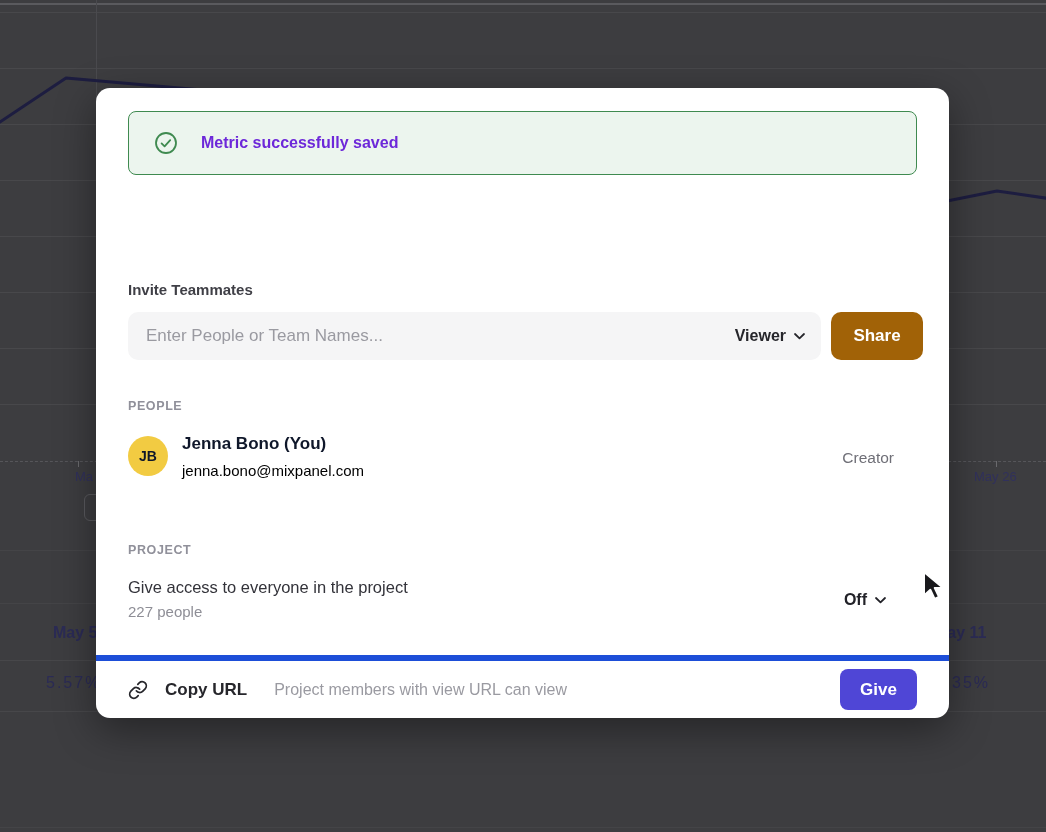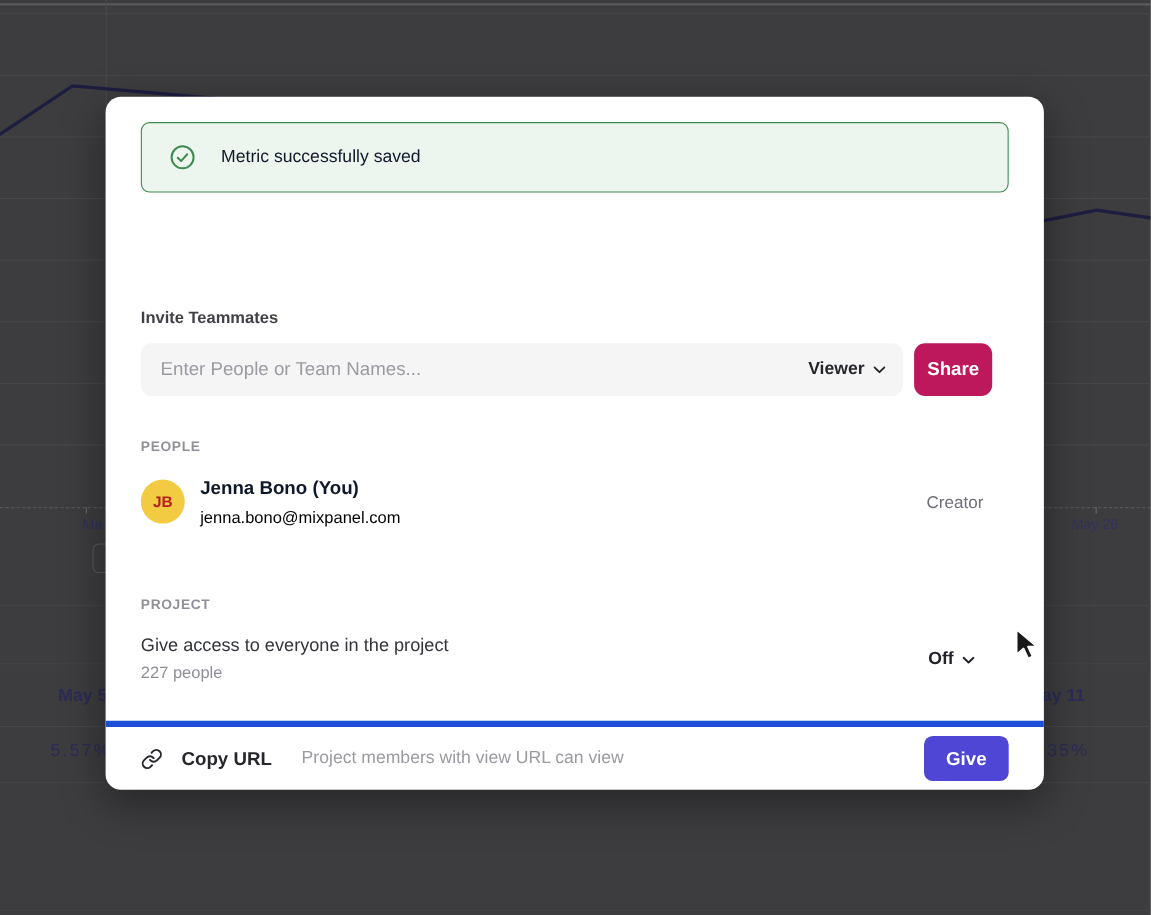--- a/index.html
+++ b/index.html
@@ -27,21 +27,21 @@
   .modal {
     position: absolute; left: 96px; top: 88px; width: 853px; height: 630px;
     background: #ffffff; border-radius: 14px; z-index: 10;
     box-shadow: 0 12px 40px rgba(0,0,0,.4);
   }
   .banner {
     position: absolute; left: 32px; top: 23px; width: 789px; height: 64px;
     background: #ecf5ee; border: 1px solid #3f8a50; border-radius: 8px;
     display: flex; align-items: center; padding-left: 25px;
   }
-  .banner .msg { color: #0f172a; font-size: 16px; margin-left: 23px; }
+  .banner .msg { color: #6d28d9; font-size: 16px; margin-left: 23px; font-weight: bold; }
   .title {
     position: absolute; left: 32px; top: 128px;
     font-size: 27px; line-height: 32px; font-weight: 700; color: #26262b;
     letter-spacing: -0.3px;
   }
   .invite-label {
     position: absolute; left: 32px; top: 193px;
     font-size: 15px; line-height: 18px; color: #3f3f46; font-weight: 600;
   }
   .pill {
@@ -54,33 +54,33 @@
     padding: 0 0 0 18px; font-size: 17px; color: #26262b;
     font-family: "Liberation Sans", sans-serif;
   }
   .pill input::placeholder { color: #9a9aa1; }
   .role {
     display: flex; align-items: center; gap: 8px; padding: 0 16px; height: 100%;
     cursor: pointer;
   }
   .role span { font-size: 16px; font-weight: 600; color: #26262b; }
   .share-btn {
-    position: absolute; left: 735px; top: 224px; width: 71px; height: 48px;
-    background: #be185d; border: none; border-radius: 10px;
+    position: absolute; left: 735px; top: 224px; width: 92px; height: 48px;
+    background: #a16207; border: none; border-radius: 10px;
     color: #ffffff; font-size: 17px; font-weight: 700;
     font-family: "Liberation Sans", sans-serif;
   }
   .sect-heading {
     position: absolute; left: 32px;
     font-size: 12.5px; line-height: 16px; letter-spacing: 0.6px;
     color: #90909a; font-weight: 600;
   }
   .avatar {
     position: absolute; left: 32px; top: 348px; width: 40px; height: 40px;
-    border-radius: 50%; background: #f2cb42; color: #b91c1c;
+    border-radius: 50%; background: #f2cb42; color: #0f172a;
     display: flex; align-items: center; justify-content: center;
     font-size: 14px; font-weight: 700;
   }
   .member-name {
     position: absolute; left: 86px; top: 346px;
     font-size: 17px; line-height: 20px; font-weight: 700; color: #0f172a;
   }
   .member-email {
     position: absolute; left: 86px; top: 374px;
     font-size: 15px; line-height: 18px; color: #000000;

